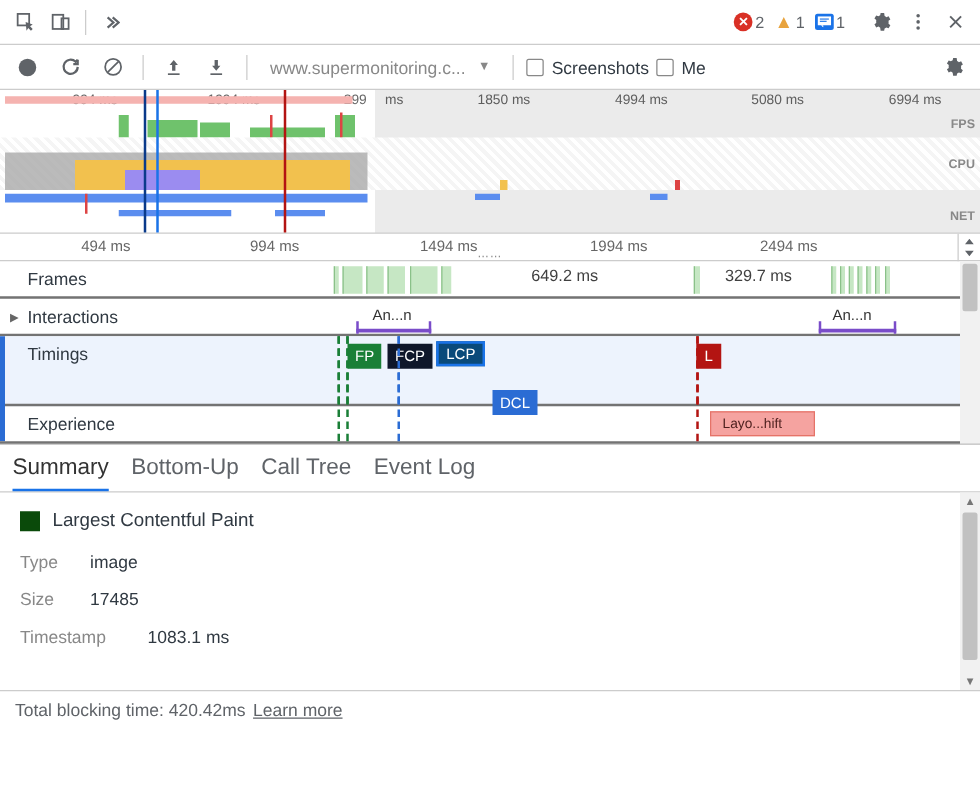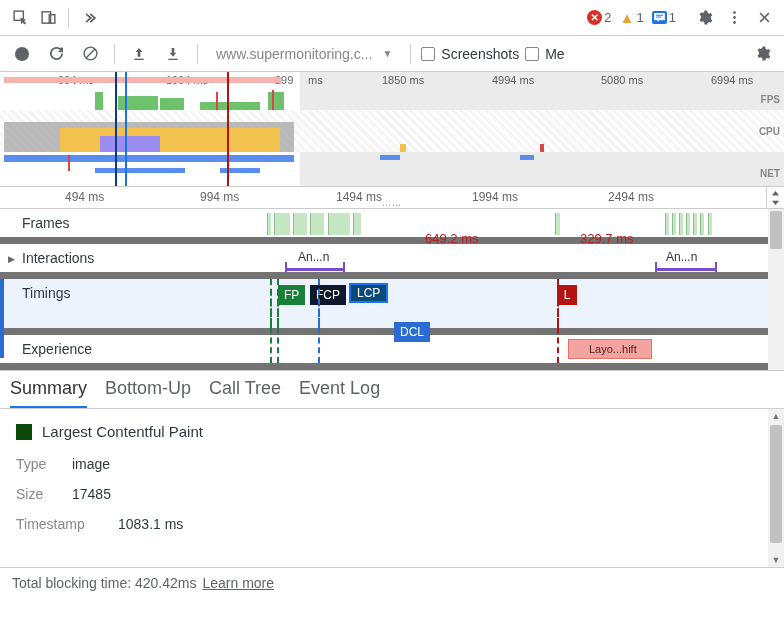--- a/index.html
+++ b/index.html
@@ -44,37 +44,37 @@
 
 .flame-ruler { height: 22px; border-bottom: 1px solid #ccc; position: relative; font-size: 12px; color: #666; }
 .flame-ruler span { position: absolute; top: 3px; }
 .expand-handle { position: absolute; right: 0; top: 0; width: 18px; height: 22px; display: flex; align-items: center; justify-content: center; cursor: pointer; color: #5f6368; border-left: 1px solid #ccc; }
 .drag-dots { position: absolute; left: 50%; bottom: -2px; transform: translateX(-50%); color: #888; font-size: 9px; letter-spacing: 1px; }
 
 
 .tracks { position: relative; border-bottom: 1px solid #ccc; }
 .tracks-scroll { position: absolute; right: 0; top: 0; bottom: 0; width: 16px; background: #f1f1f1; }
 .tracks-thumb { position: absolute; right: 2px; width: 12px; background: #c1c1c1; border-radius: 2px; }
-.track-row { display: flex; min-height: 30px; border-bottom: 7px solid #737373; position: relative; }
+.track-row { display: flex; min-height: 30px; border-bottom: 2px solid #737373; position: relative; }
 .track-label { width: 130px; padding: 6px 0 6px 22px; font-size: 14px; color: #303942; position: relative; flex-shrink: 0; }
 .track-label.expandable::before { content: '▶'; font-size: 9px; position: absolute; left: 8px; top: 10px; color: #666; }
 .track-content { flex: 1; position: relative; margin-right: 16px; }
 .track-row.timings { background: #edf3fd; }
 .track-row.timings::before { content: ''; position: absolute; left: 0; top: 0; bottom: -30px; width: 4px; background: #2b6cd4; }
 .frame-block { position: absolute; top: 4px; height: 22px; background: #c6e7c4; border-left: 1px solid #8ac189; }
-.frame-dur { position: absolute; top: 22px; font-size: 13px; color: #b91c1c; }
+.frame-dur { position: absolute; top: 4px; font-size: 13px; color: #404040; }
 .anim-line { position: absolute; top: 24px; height: 3px; background: #7a4cc9; }
 .anim-label { position: absolute; top: 6px; font-size: 12px; color: #333; }
 .timing-badge { position: absolute; top: 6px; height: 20px; padding: 0 6px; color: #fff; font-size: 12px; font-weight: 500; display: flex; align-items: center; }
 .t-fp { background: #1a7f37; left: 148px; }
 .t-fcp { background: #0f172a; left: 180px; }
 .t-lcp { background: #0a4a7a; left: 219px; border: 2px solid #1a73e8; top: 4px; }
 .t-dcl { background: #2b6cd4; left: 264px; margin-top: 37px; }
 .t-l { background: #b31412; left: 427px; width: 20px; justify-content: center; }
-.exp-block { position: absolute; top: 4px; left: 438px; width: 84px; height: 20px; background: #f5a3a0; border: 1px solid #e57368; font-size: 11px; display: flex; align-items: center; padding: 0 20px; color: #4d1f1d; }
+.exp-block { position: absolute; top: 4px; left: 438px; width: 84px; height: 20px; background: #f5a3a0; border: 1px solid #e57368; font-size: 11px; display: flex; align-items: center; padding: 0 9px; color: #4d1f1d; }
 .vline { position: absolute; top: 0; bottom: 0; border-left: 2px dashed; }
 
 
 .summary-tabs { height: 38px; display: flex; align-items: stretch; border-bottom: 1px solid #ccc; padding: 0 10px; gap: 18px; }
 .summary-tab { display: flex; align-items: center; color: #5f6368; cursor: pointer; font-size: 18px; border-bottom: 2px solid transparent; }
 .summary-tab.active { color: #333; border-bottom-color: #1a73e8; }
 
 
 .detail-pane { padding: 14px 16px; position: relative; height: 158px; }
 .detail-title { display: flex; align-items: center; gap: 10px; margin-bottom: 16px; font-size: 15px; color: #303942; }

